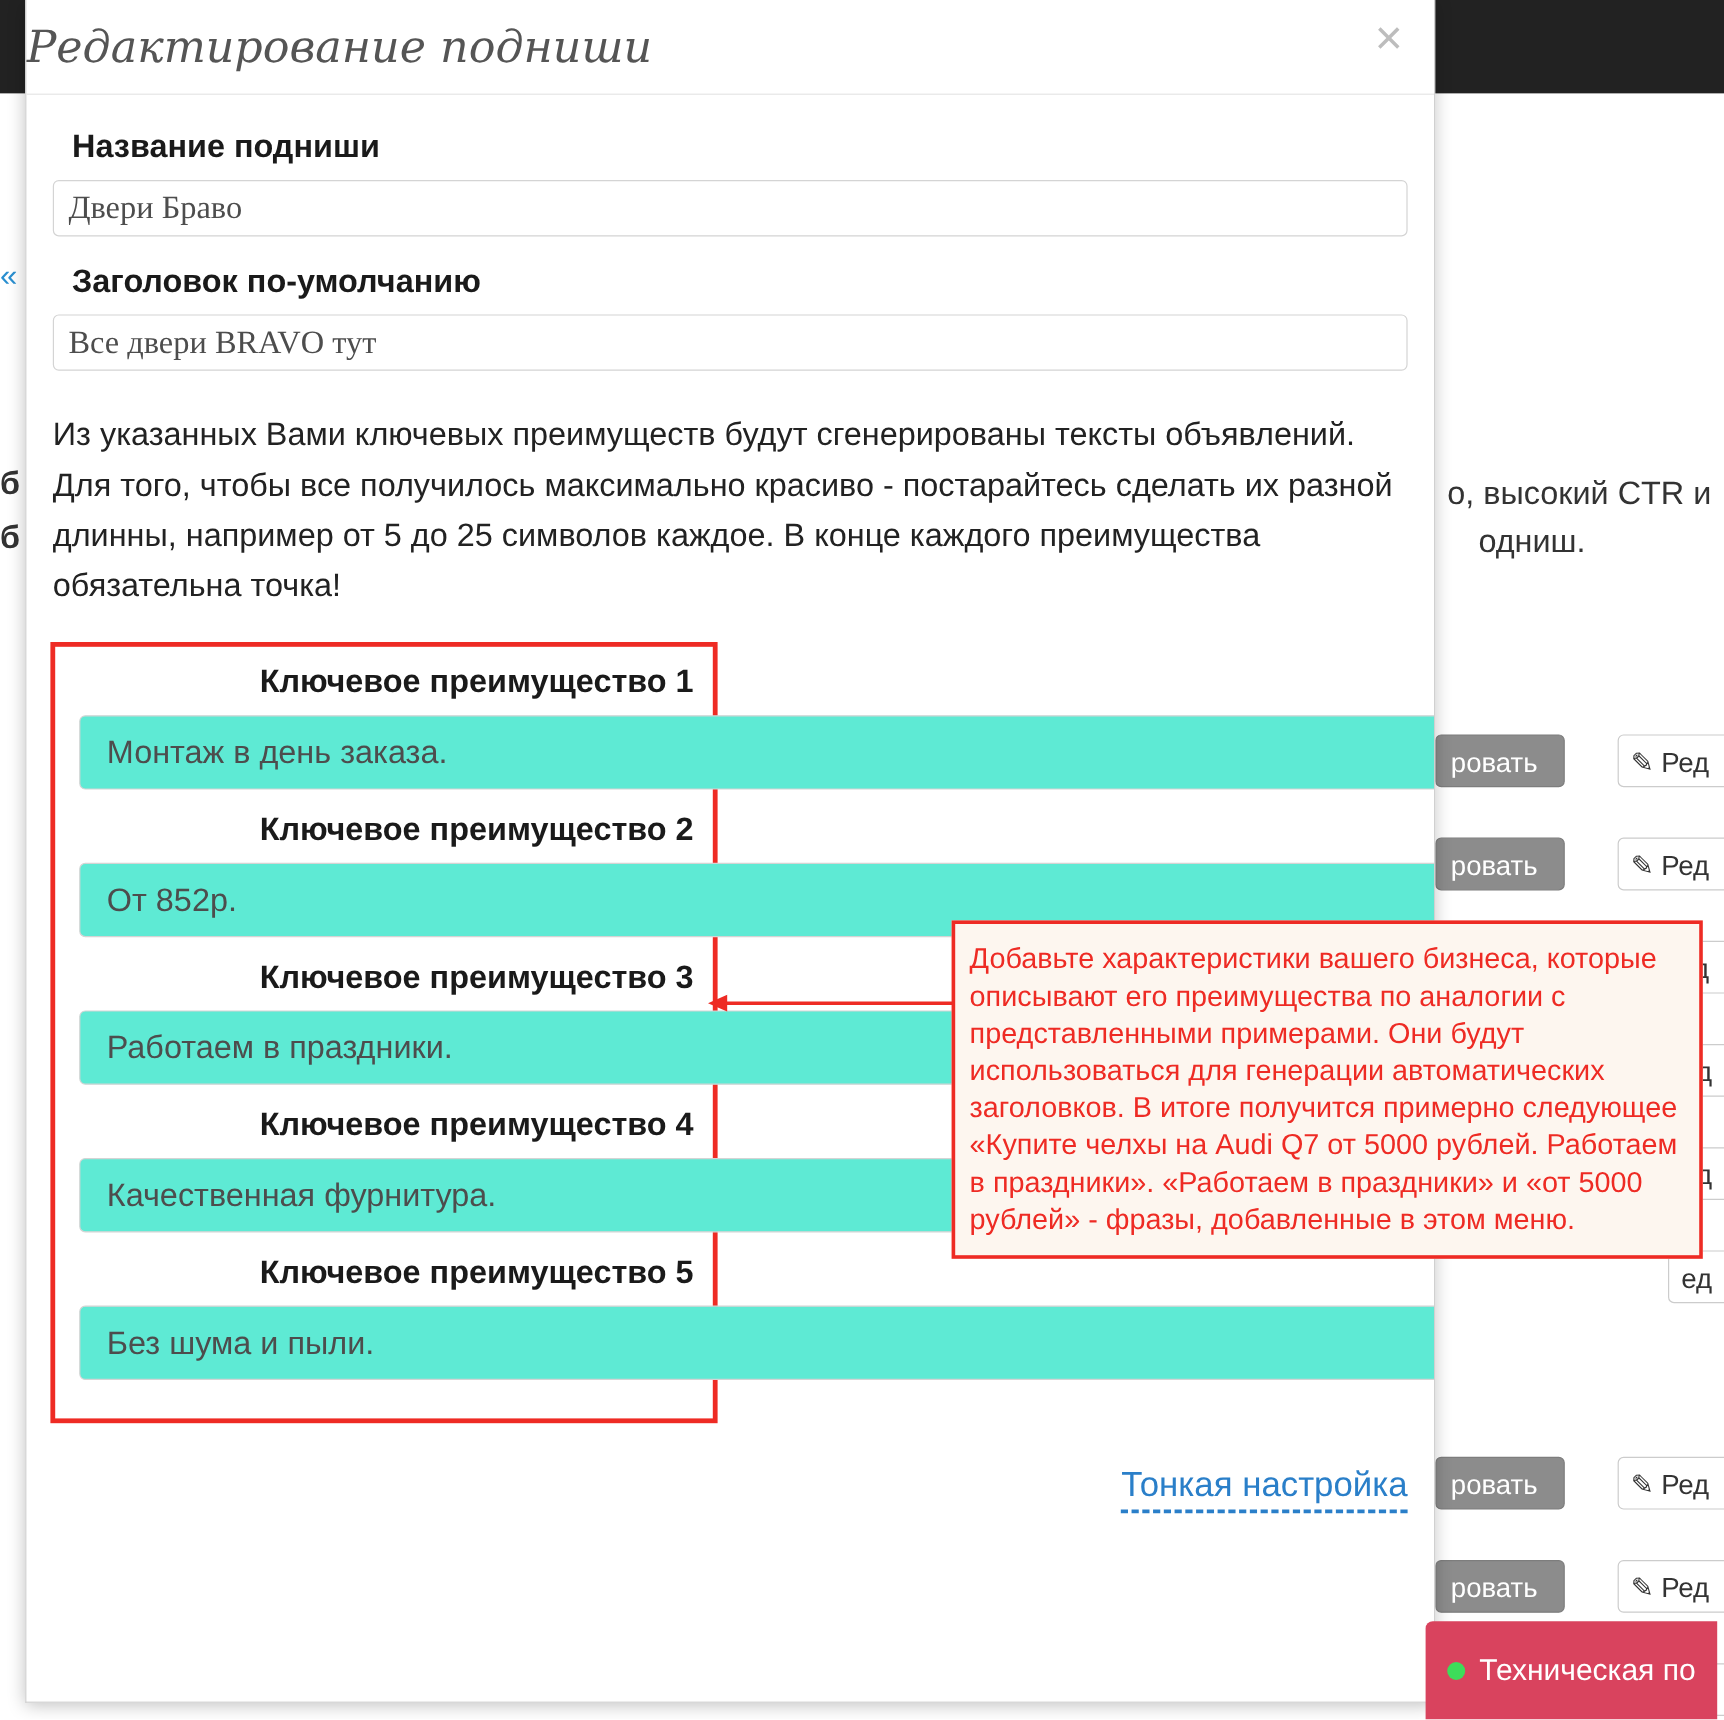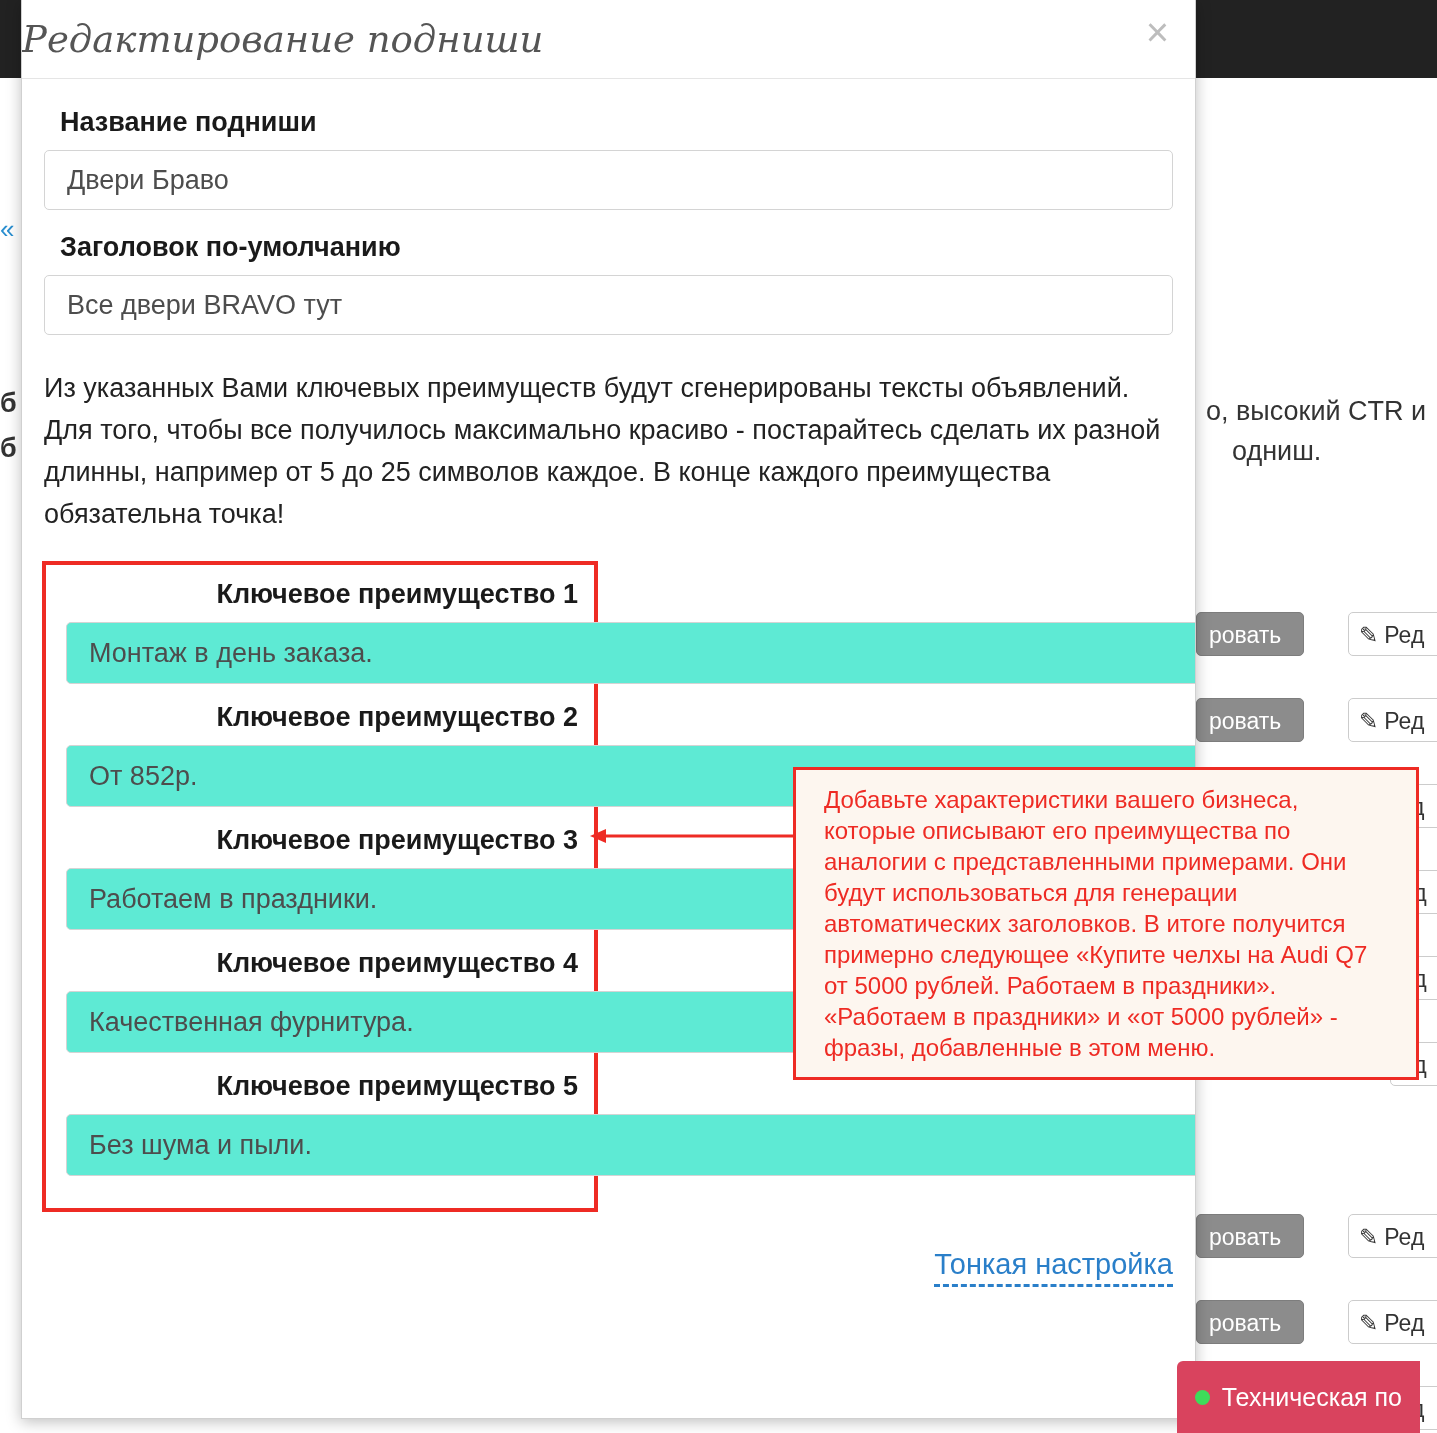--- a/index.html
+++ b/index.html
@@ -86,30 +86,30 @@
     padding: 0 10px;
     overflow: hidden;
     white-space: nowrap;
     box-sizing: border-box;
   }
   .btn-white .ico { color: #333; margin-right: 6px; }
 
   
   #support-badge {
     position: absolute;
-    right: 17px;
+    right: 6px;
     bottom: 0;
-    height: 72px;
+    height: 56px;
     background: #d9435e;
     border-radius: 6px 0 0 0;
     color: #ffffff;
     font-size: 25px;
     display: flex;
     align-items: center;
-    padding: 0 18px;
+    padding: 13px 18px;
     white-space: nowrap;
     overflow: hidden;
   }
   #support-badge .dot {
     width: 15px; height: 15px;
     border-radius: 50%;
     background: #3ddc5a;
     margin-right: 12px;
     flex: none;
   }
@@ -159,28 +159,28 @@
   }
   .field-label {
     font-size: 27px;
     font-weight: bold;
     color: #1a1a1a;
     margin: 0 0 12px 16px;
   }
   .text-input {
     display: block;
     width: 100%;
-    height: 60px;
+    height: 47px;
     box-sizing: border-box;
     border: 1px solid #d4d4d4;
     border-radius: 5px;
-    padding: 0 22px;
+    padding: 0 12px;
     font-size: 27px;
     color: #4d4d4d;
-    font-family: Liberation Sans, sans-serif;
+    font-family: Liberation Serif, serif;
     background: #ffffff;
     outline: none;
   }
   .spacer-22 { height: 22px; }
   .help-text {
     font-size: 27px;
     line-height: 42px;
     color: #222222;
     margin: 32px 0 26px 0;
   }
@@ -229,21 +229,21 @@
   }
 
   
   #annotation-callout {
     position: absolute;
     left: 793px;
     top: 767px;
     width: 626px;
     background: #fdf6ef;
     border: 3px solid #ee2b24;
-    padding: 14px 28px;
+    padding: 14px 12px;
     box-sizing: border-box;
     color: #ee2b24;
     font-size: 24px;
     line-height: 31px;
     z-index: 20;
   }
   #annotation-arrow {
     position: absolute;
     left: 590px;
     top: 826px;

